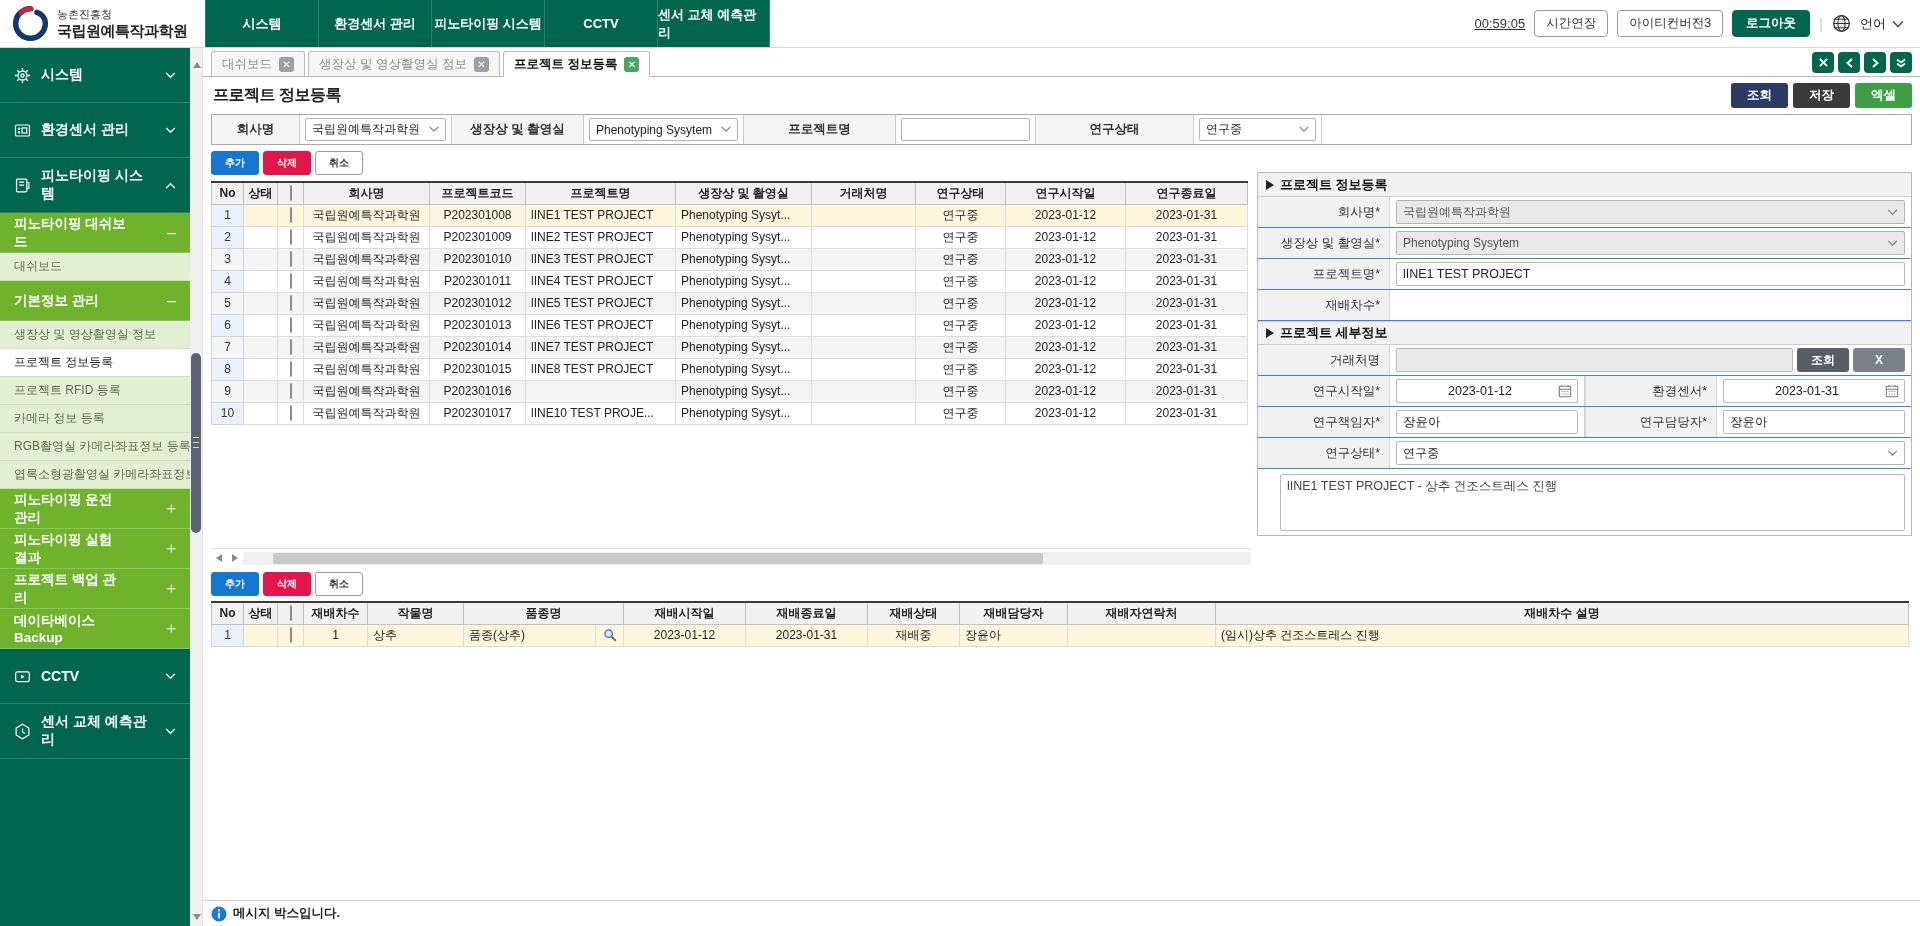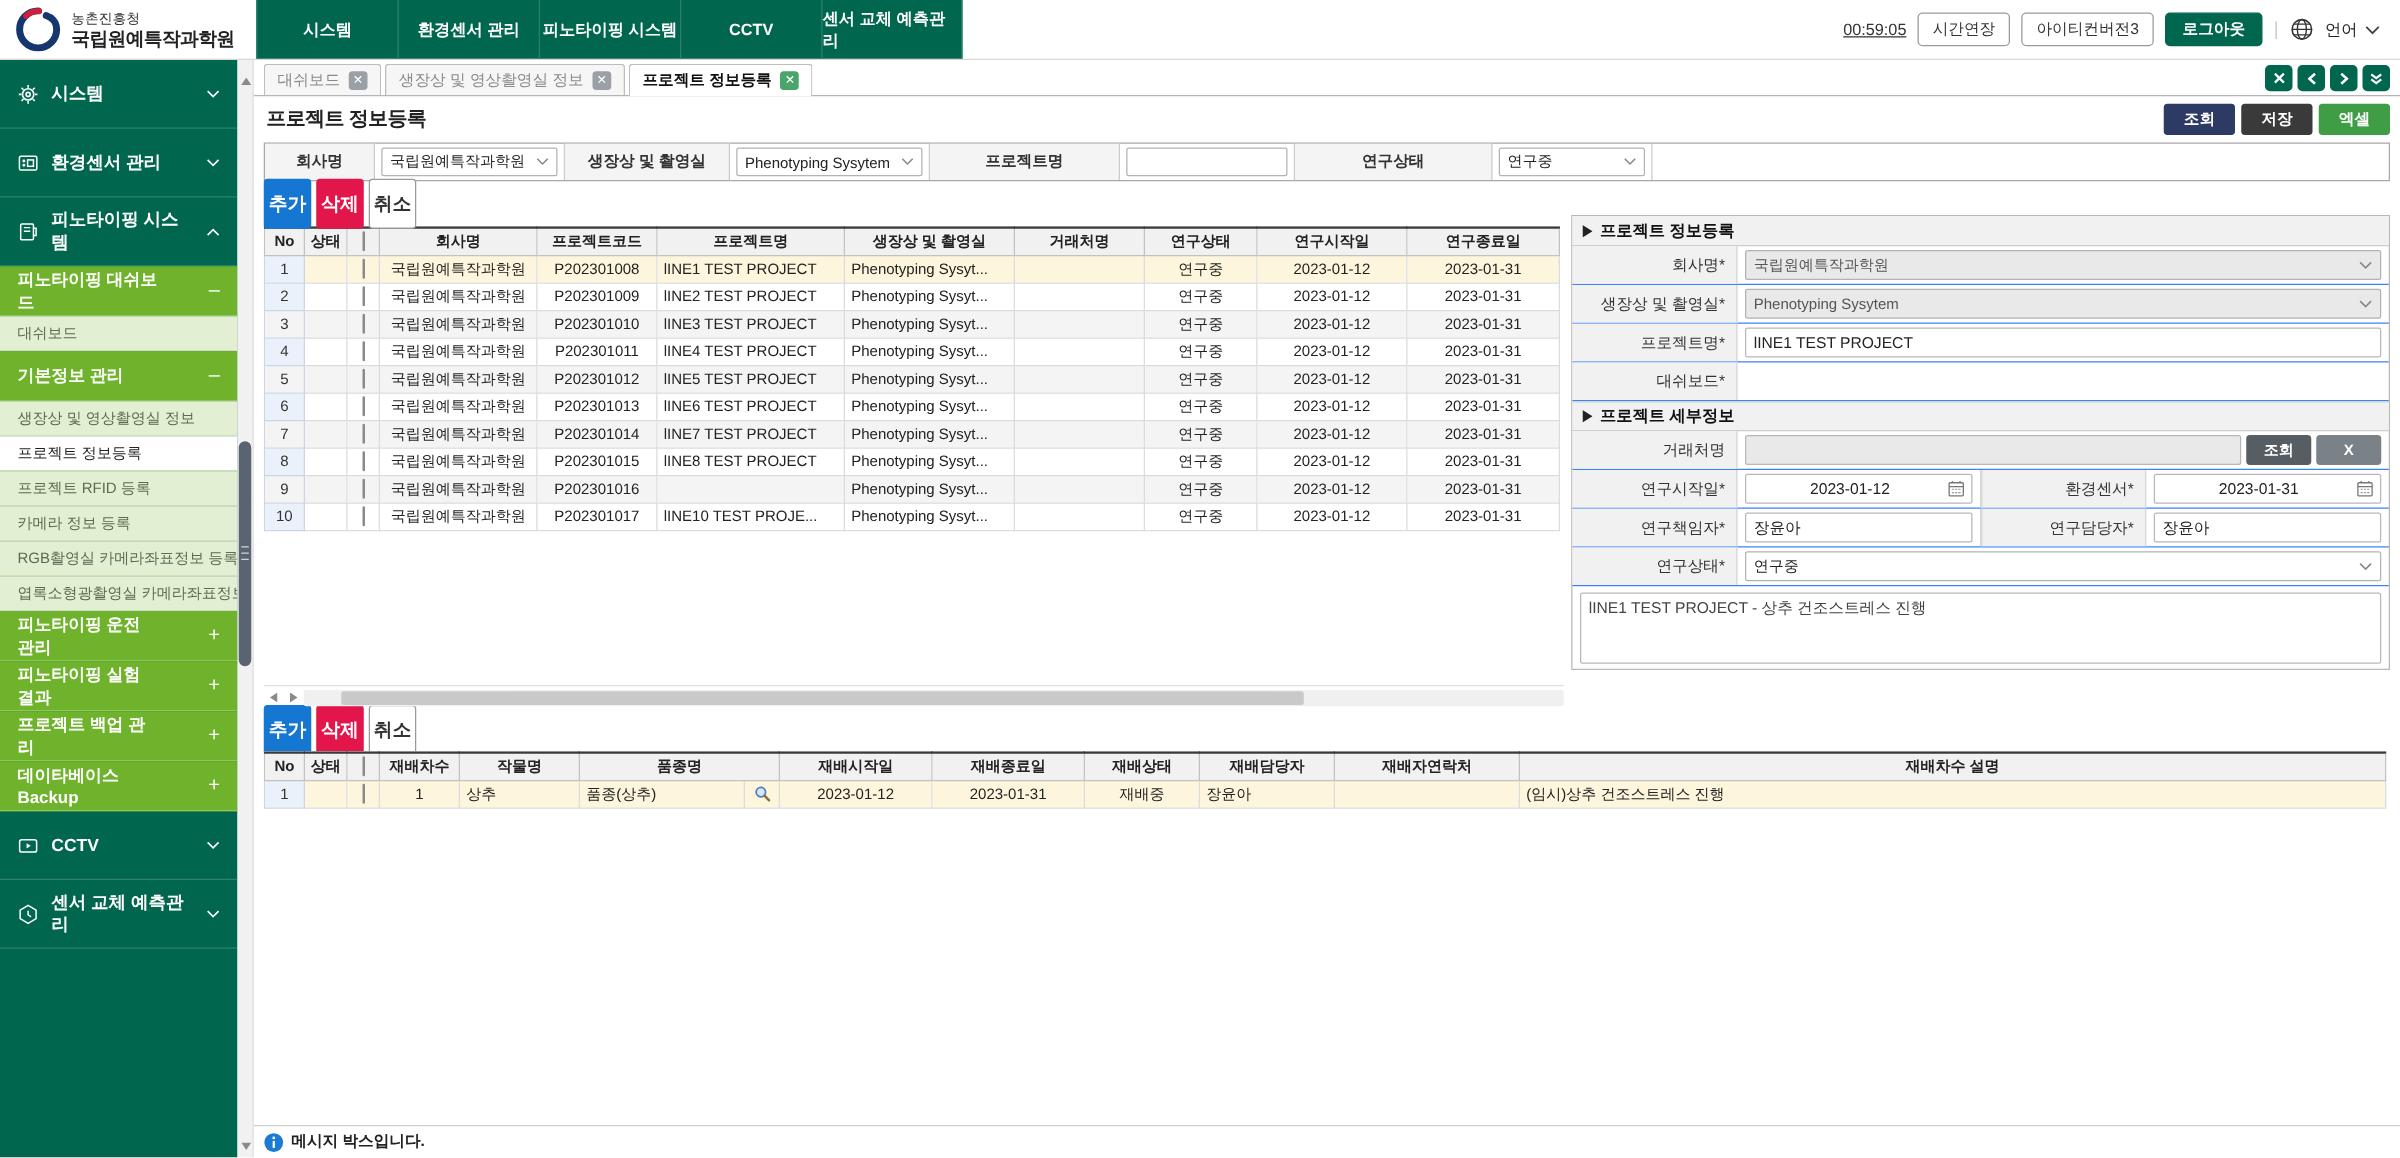--- a/index.html
+++ b/index.html
@@ -78,21 +78,21 @@
   .f-fld { display:flex; align-items:center; padding:0 5px; border-right:1px solid #ccc; }
   .selbox { height:23px; border:1px solid #b3b3b3; border-radius:2px; background:#fff; display:flex;
     align-items:center; padding:0 6px; gap:6px; font-size:12px; color:#222; cursor:pointer; }
   .selbox .sv { flex:1; white-space:nowrap; overflow:hidden; }
   .selbox .ch { color:#888; flex:none; }
   .txtin { height:23px; border:1px solid #b3b3b3; border-radius:2px; background:#fff; font-size:12px; padding:0 5px;
     font-family:inherit; color:#222; }
 
   
   .toolbar { height:30px; display:flex; align-items:center; gap:4px; padding:0 0 0 0; margin:3px 8px 0 8px; }
-  .mbtn { height:40px; padding:0 3px; border-radius:3px; font-size:15px; font-weight:700;
+  .mbtn { height:24px; padding:0 13px; border-radius:3px; font-size:10px; font-weight:700;
     display:flex; align-items:center; cursor:pointer; }
   .mbtn.blue { background:#1677d2; color:#fff; border:1px solid #1677d2; }
   .mbtn.red { background:#e2164a; color:#fff; border:1px solid #e2164a; }
   .mbtn.white { background:#fff; color:#333; border:1px solid #9a9a9a; font-weight:600; }
 
   
   .splitrow { display:flex; padding:0 8px; align-items:flex-start; }
   .leftcol { width:1040px; flex:none; }
   .gridwrap1 { height:368px; background:#fff; border-bottom:1px solid #e0e0e0; overflow:hidden; }
 
@@ -130,21 +130,21 @@
   .fin.dis { background:#e9e9e9; color:#9a9a9a; }
   .fsel { height:24px; width:100%; }
   .fsel.dis { background:#e9e9e9; color:#555; }
   .datein { height:24px; border:1px solid #b8b8b8; border-radius:2px; background:#fff; display:flex;
     align-items:center; width:100%; padding:0 5px; }
   .datein .dv { flex:1; text-align:center; font-size:12.5px; color:#222; }
   .sbtn { height:24px; width:52px; border-radius:3px; color:#fff; font-size:12px; font-weight:700;
     display:flex; align-items:center; justify-content:center; flex:none; cursor:pointer; }
   .sbtn.slate { background:#565e64; } .sbtn.gray { background:#7a8288; }
   .ftxt { width:100%; height:57px; border:1px solid #b8b8b8; border-radius:2px; font-family:inherit;
-    font-size:12.5px; color:#444; padding:3px 6px; resize:none; background:#fff; }
+    font-size:12.5px; color:#444; padding:3px 6px; resize:none; background:#fff;margin-left:16px; }
 
   .gridwrap2 { margin:2px 8px 0 8px; flex:1; overflow:hidden; background:#fff; }
   .mag { cursor:pointer; }
 
   
   .statusbar { height:26px; border-top:1px solid #cfcfcf; display:flex; align-items:center; gap:6px; padding-left:8px; background:#fff; }
   .status-text { font-size:12.5px; font-weight:700; color:#222; }
 
   svg { display:block; }
 </style>
@@ -630,21 +630,21 @@
             </div>
           </div>
         </div>
         <div class="fp-row">
           <div class="fp-lbl">프로젝트명*</div>
           <div class="fp-fld">
               <input class="fin" value="lINE1 TEST PROJECT" style="">
             </div>
         </div>
         <div class="fp-row">
-          <div class="fp-lbl">대쉬보드*</div>
+          <div class="fp-lbl">재배차수*</div>
         </div>
 
         <div class="fp-sec" style="border-top:1px solid #cdcdcd">
           <svg width="8" height="10" viewBox="0 0 8 10">
               <path d="M0 0 L8 5 L0 10 Z" fill="#222"></path>
             </svg>
           <span>프로젝트 세부정보</span>
         </div>
         <div class="fp-row">
           <div class="fp-lbl">거래처명</div>

